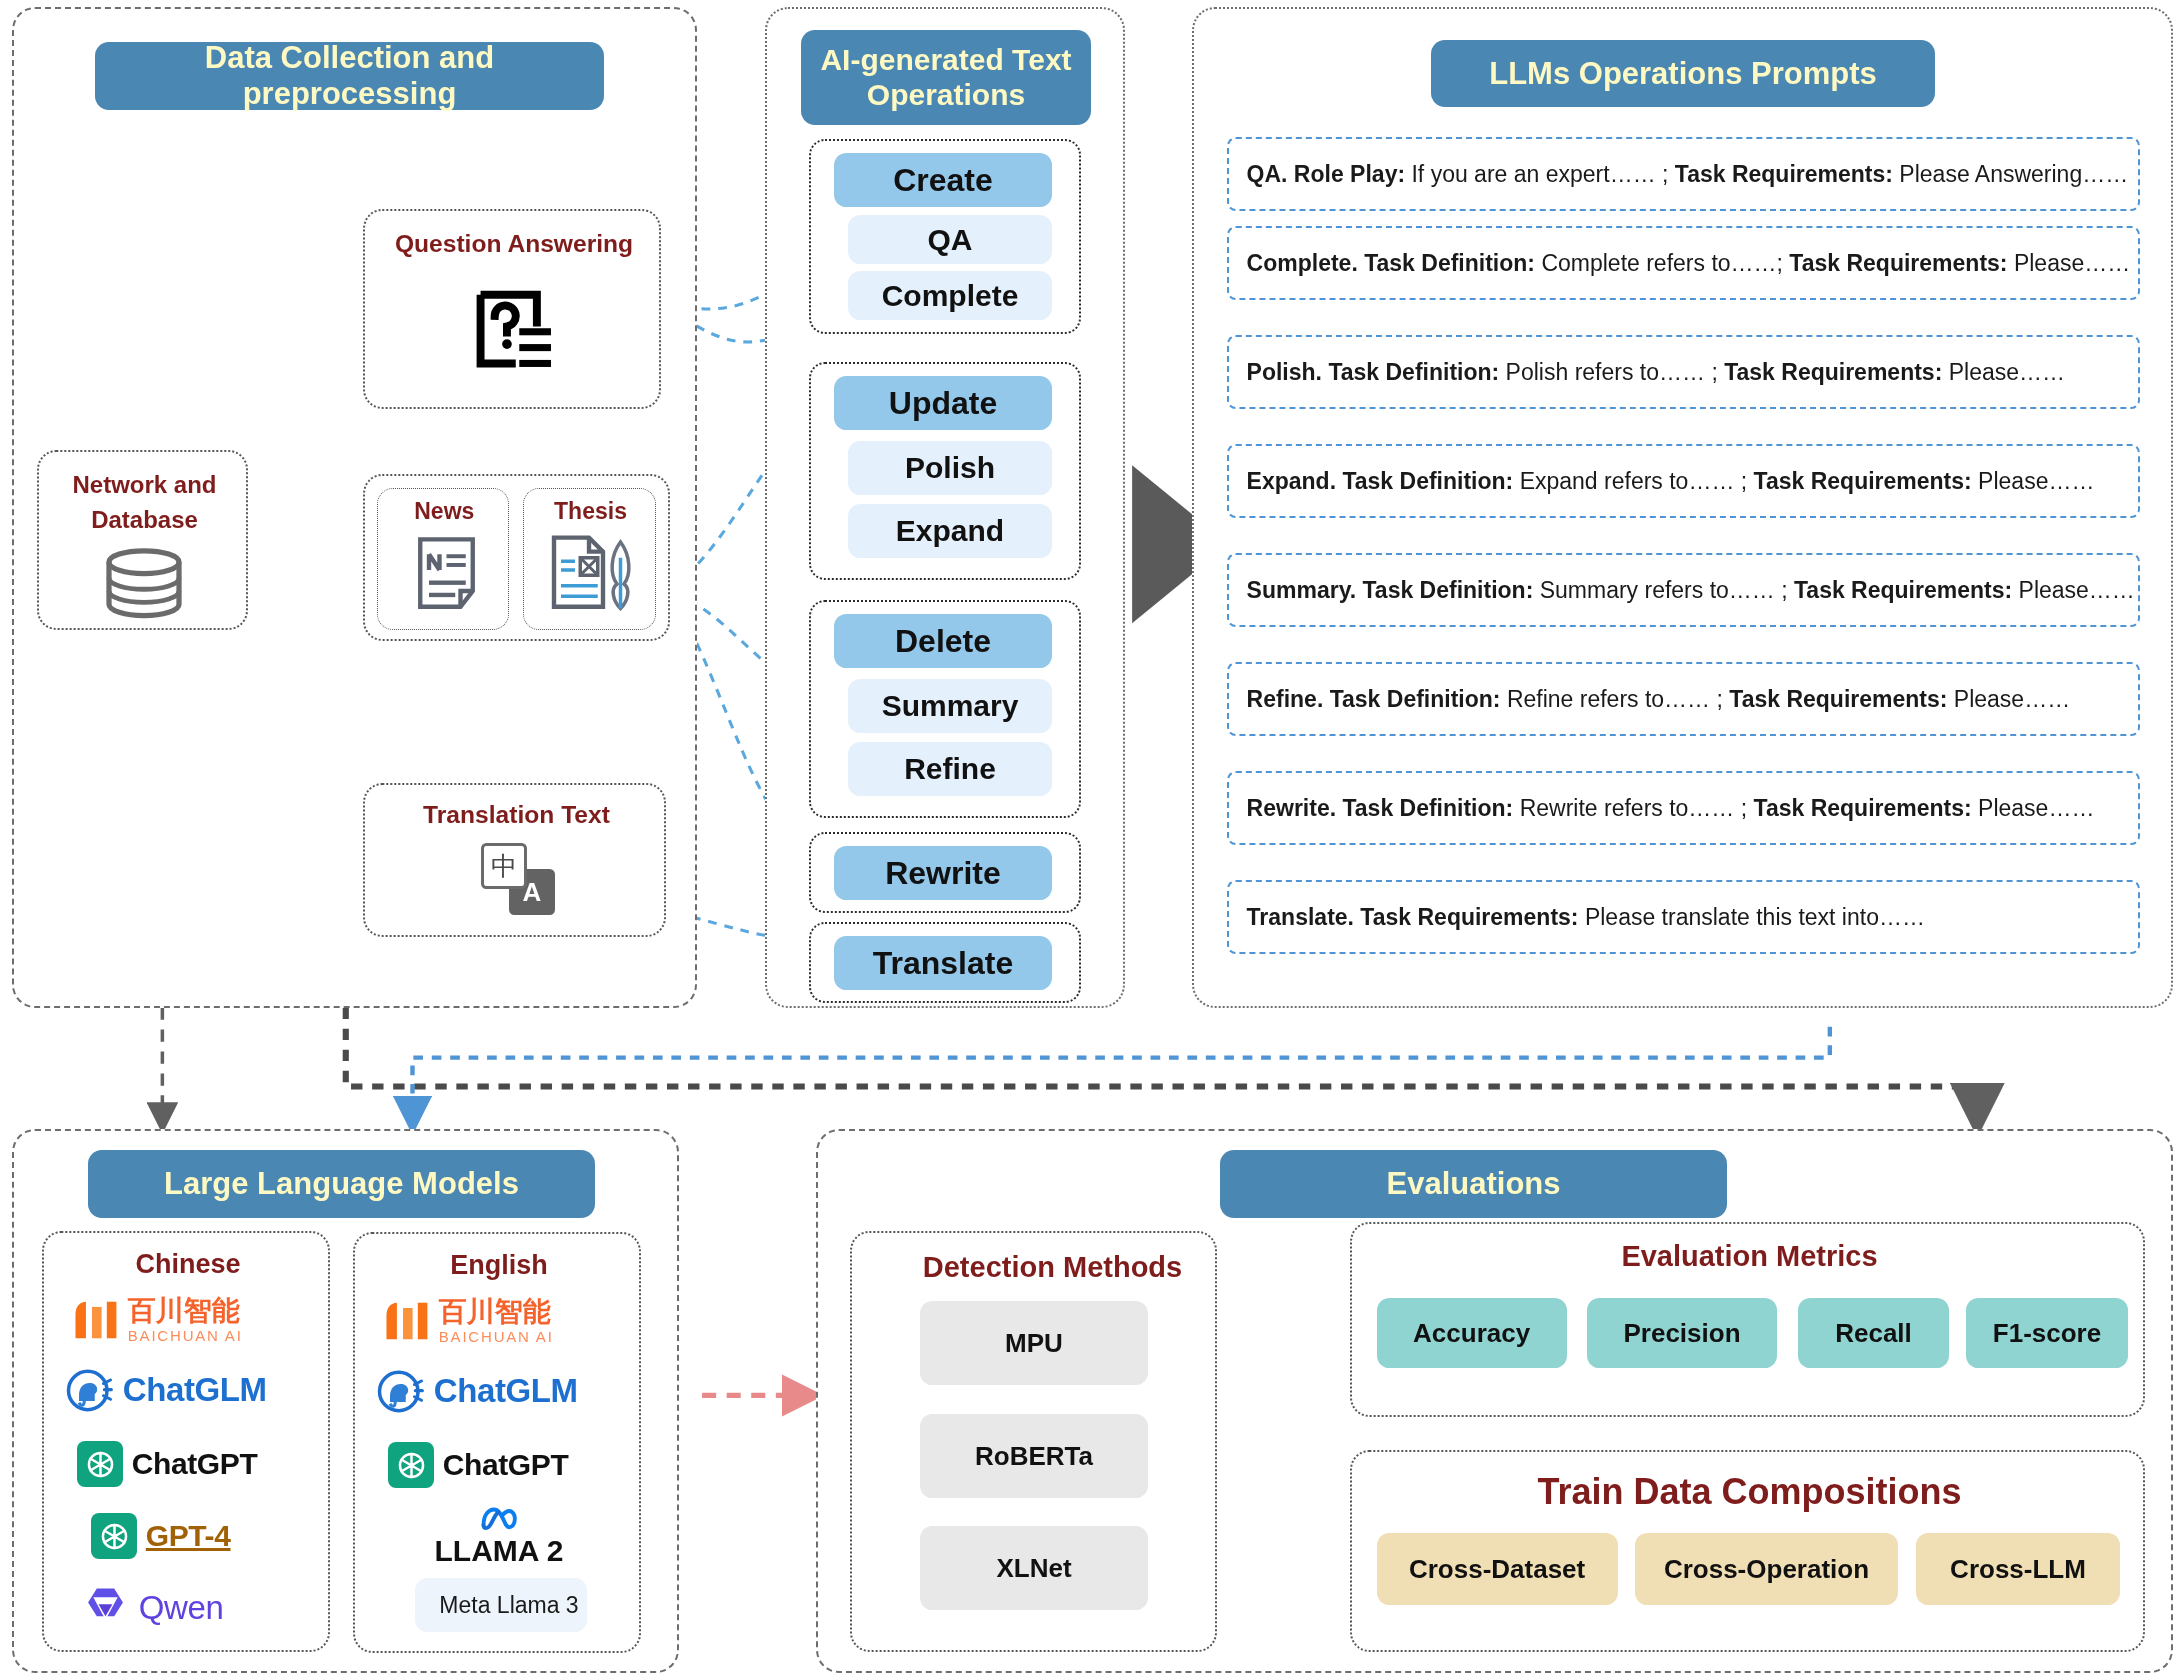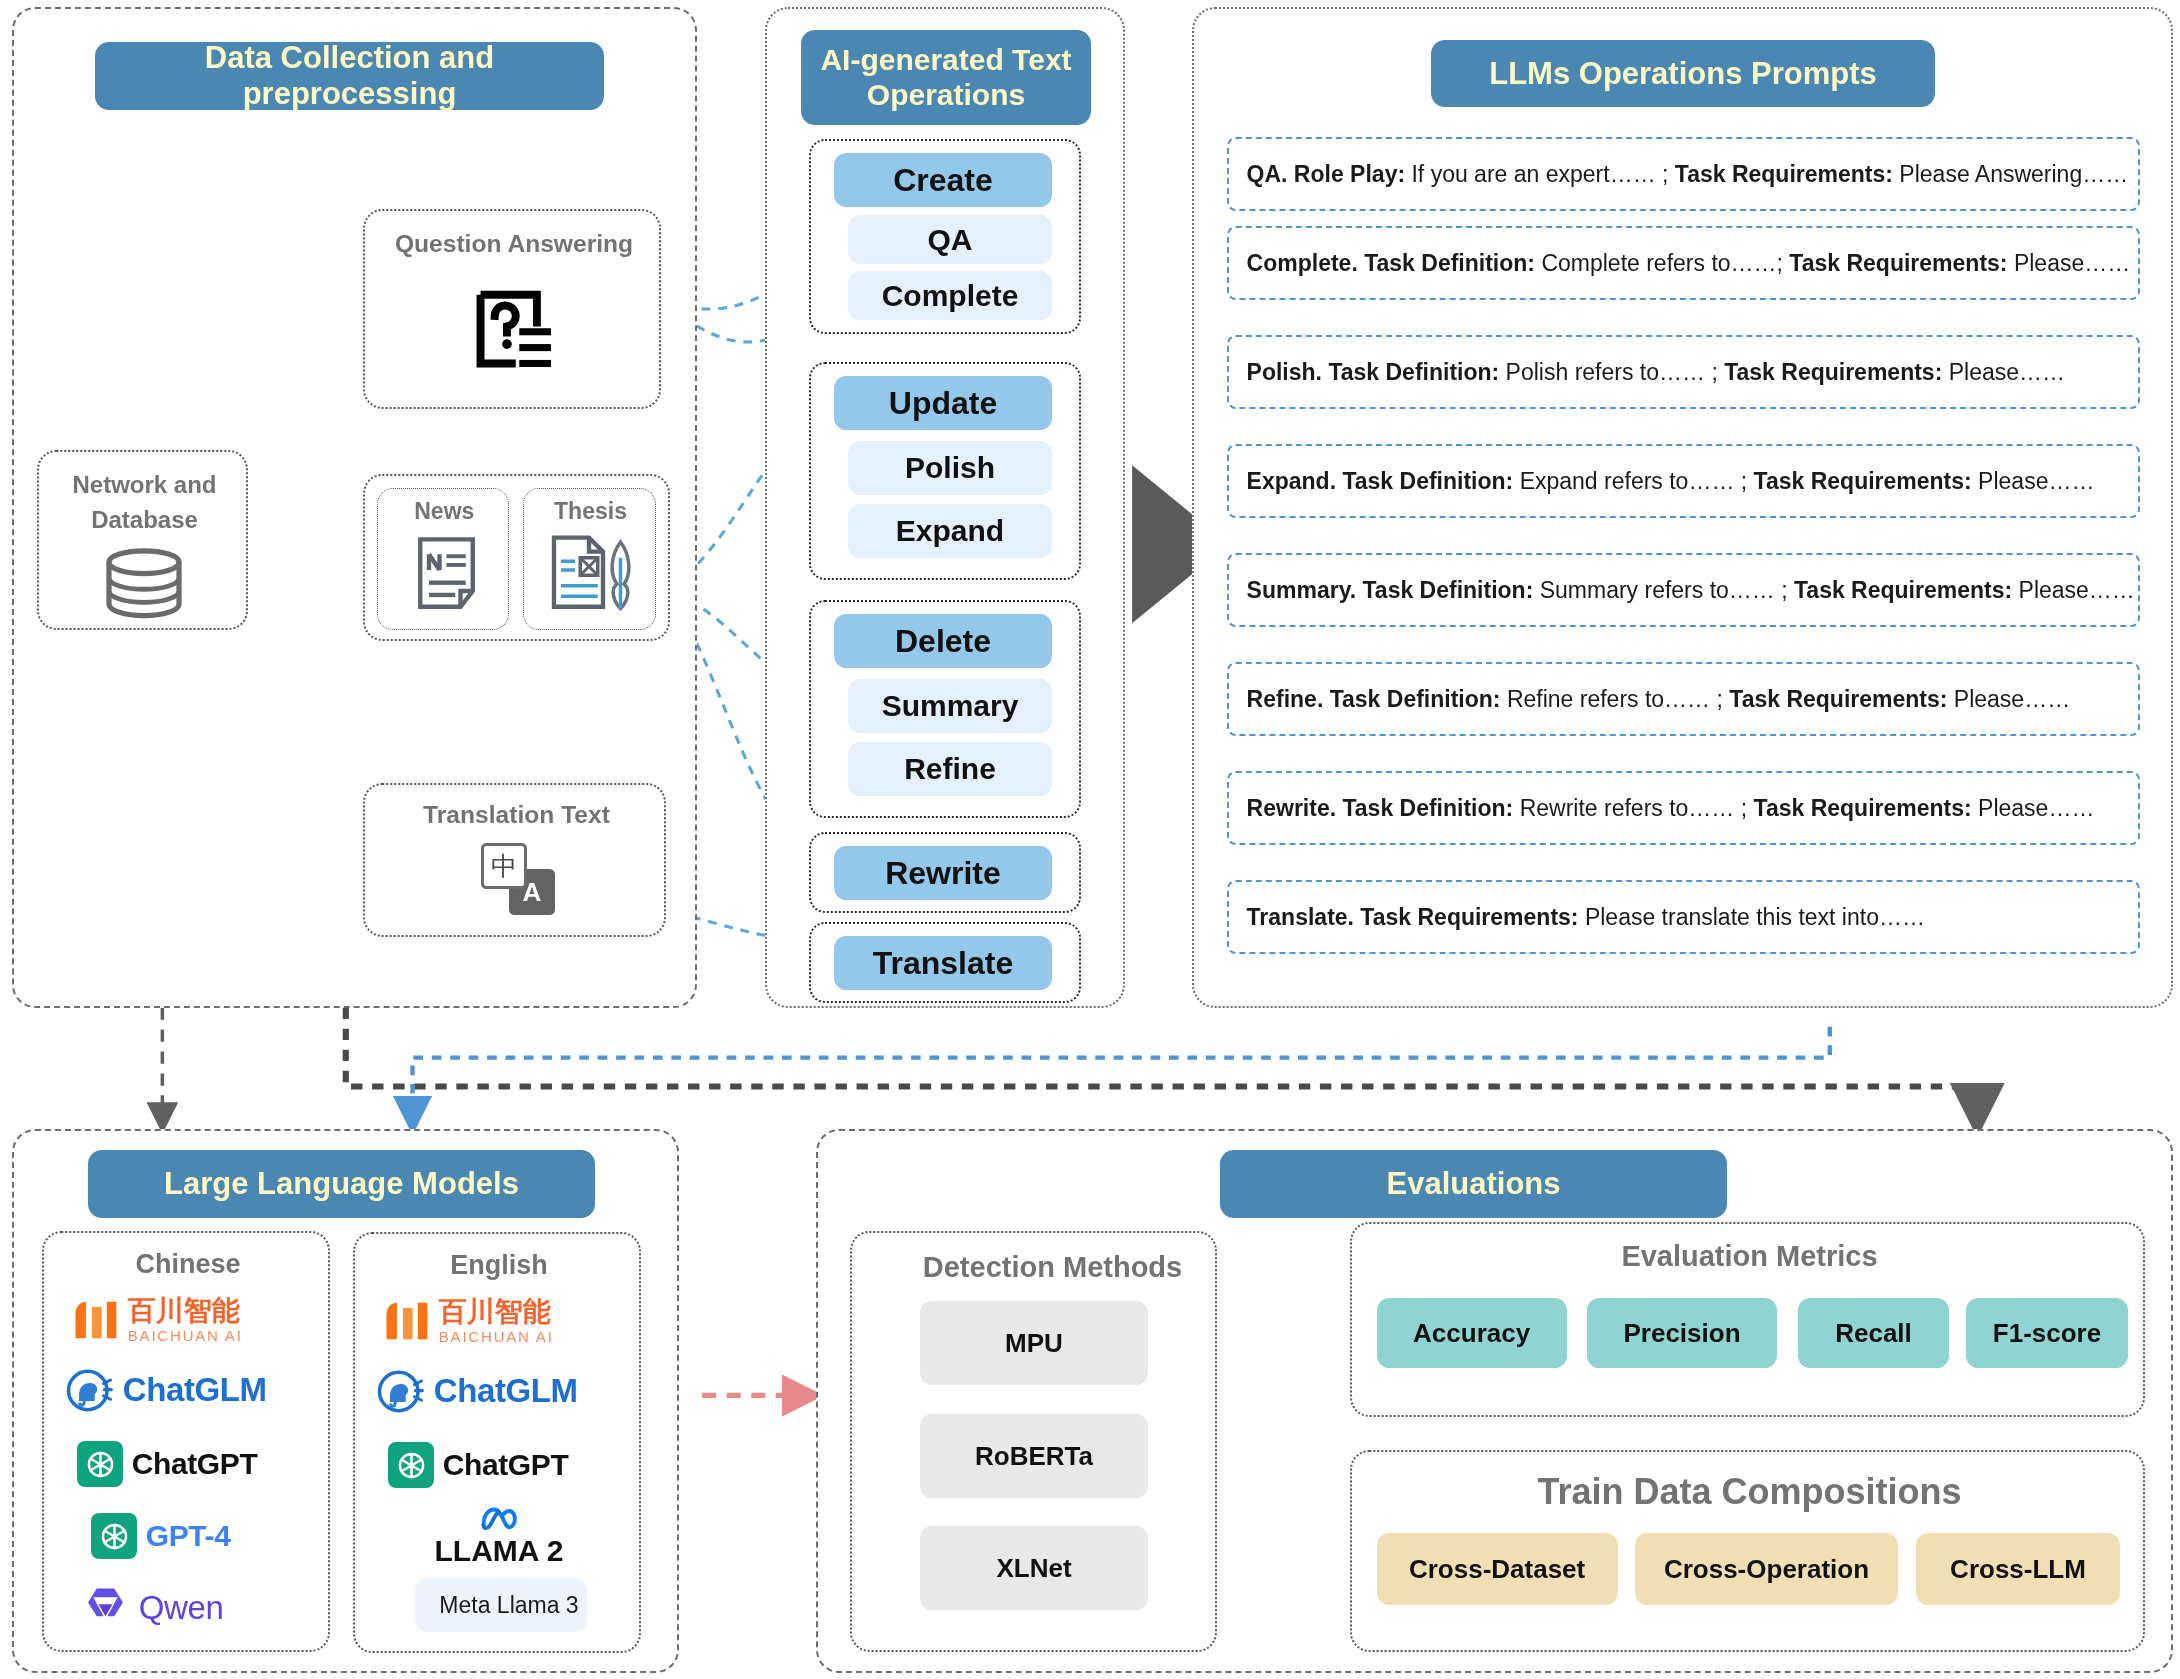--- a/index.html
+++ b/index.html
@@ -28,21 +28,21 @@
 
   .mgrp{border:2.6px dotted #2b2b2b;border-radius:16px;background:#fff;}
 
   
   .prow{border:2.6px dashed #4f94d4;border-radius:8.8px;background:#fff;
         display:flex;align-items:center;padding:0 17.6px;}
   .prow .t{font-size:23px;line-height:1.25;white-space:nowrap;}
   .prow .b{font-weight:bold;}
 
   
-  .cap{font-weight:bold;text-align:center;color:#737373;}
+  .cap{font-weight:bold;text-align:center;color:#7f1d1d;}
 
   
   .chip{border-radius:12.3px;display:flex;align-items:center;justify-content:center;
         font-weight:bold;color:#111;font-size:26px;}
   .chip.teal{background:#8fd4d1;}
   .chip.sand{background:#f0dfb4;}
   .chip.grey{background:#e8e8e8;}
 
   
   .logorow{display:flex;align-items:center;gap:8.8px;}
@@ -301,21 +301,21 @@
       <span class="logolbl" style="font-size:30px;color:#111;">ChatGPT</span>
     </div>
 
     <div class="abs logorow" style="left:47px;top:276px;width:219px;height:54px;">
       <div class="sq" style="width:46px;height:46px;background:#10a37f;">
         <svg style="width:33px;height:33px;" viewBox="0 0 40 40">
           <circle cx="20" cy="20" r="14" fill="none" stroke="#fff" stroke-width="3"></circle>
           <path d="M20,6 L20,20 L32,27 M20,20 L8,27 M20,20 L20,34 M8,13 L20,20 M32,13 L20,20" fill="none" stroke="#fff" stroke-width="3" stroke-linecap="round"></path>
         </svg>
       </div>
-      <span class="logolbl" style="font-size:30px;color:#3b82f6;">GPT-4</span>
+      <span class="logolbl" style="font-size:30px;color:#a16207;text-decoration:underline;">GPT-4</span>
     </div>
 
     <div class="abs logorow" style="left:37px;top:348px;width:237px;height:54px;">
       <svg style="width:49px;height:47px;" viewBox="0 0 56 54">
         <path d="M18,4 L38,4 L48,20 L38,36 L18,36 L8,20 Z" fill="#6050e8"></path>
         <path d="M14,14 L42,14 L28,40 Z" fill="#fff"></path>
         <path d="M20,22 L36,22 L28,36 Z" fill="#5b3fd6"></path>
       </svg>
       <span class="logolbl" style="font-size:33px;color:#6042e0;font-weight:normal;">Qwen</span>
     </div>

